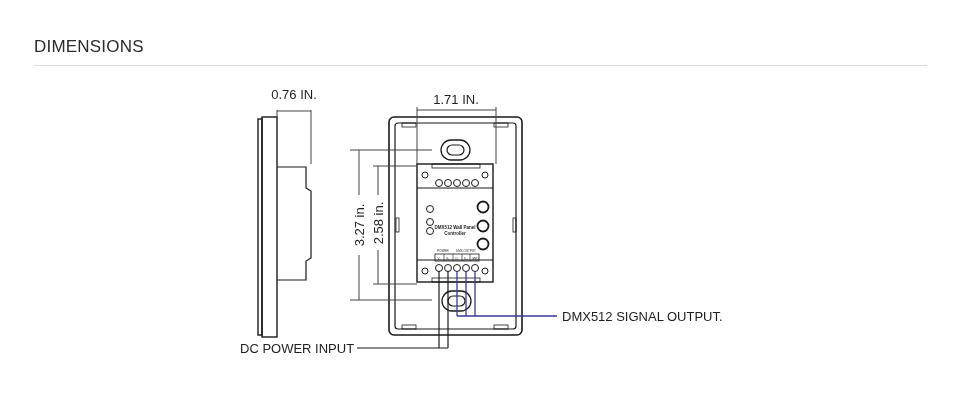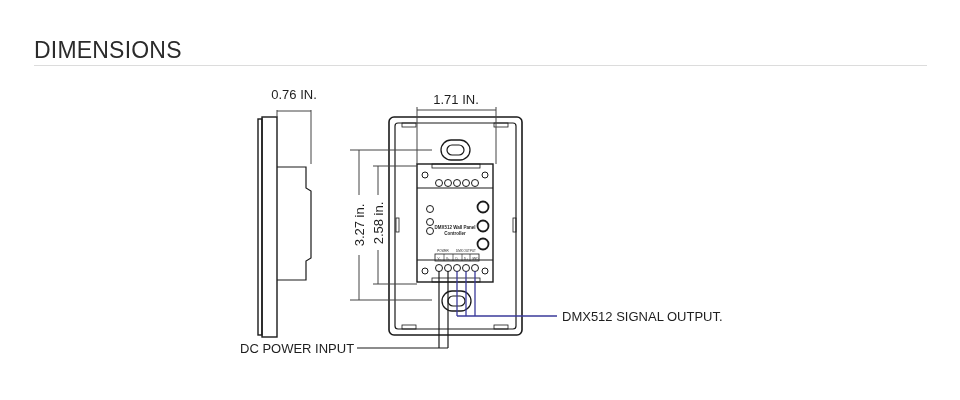--- a/index.html
+++ b/index.html
@@ -1,18 +1,18 @@
 <!DOCTYPE html>
 <html><head>
 <meta charset="utf-8">
 <style>
   html, body { margin:0; padding:0; background:#ffffff; }
   body { width:960px; height:400px; position:relative; overflow:hidden;
          font-family:"Liberation Sans", sans-serif; color:#222; }
-  .section-title { position:absolute; left:34px; top:37px; font-size:23px;
+  .section-title { position:absolute; left:34px; top:37px; font-size:17px;
          letter-spacing:0.2px; color:#2b2b2b; font-weight:normal; }
   .rule { position:absolute; left:34px; top:65px; width:893px; height:1px; background:#dcdcdc; }
   svg.diagram { position:absolute; left:0; top:0; }
   .lbl { font-family:"Liberation Sans", sans-serif; fill:#1e1e1e; }
 </style>
 </head>
 <body>
 
 <div class="section-title">DIMENSIONS</div>
 <div class="rule"></div>

